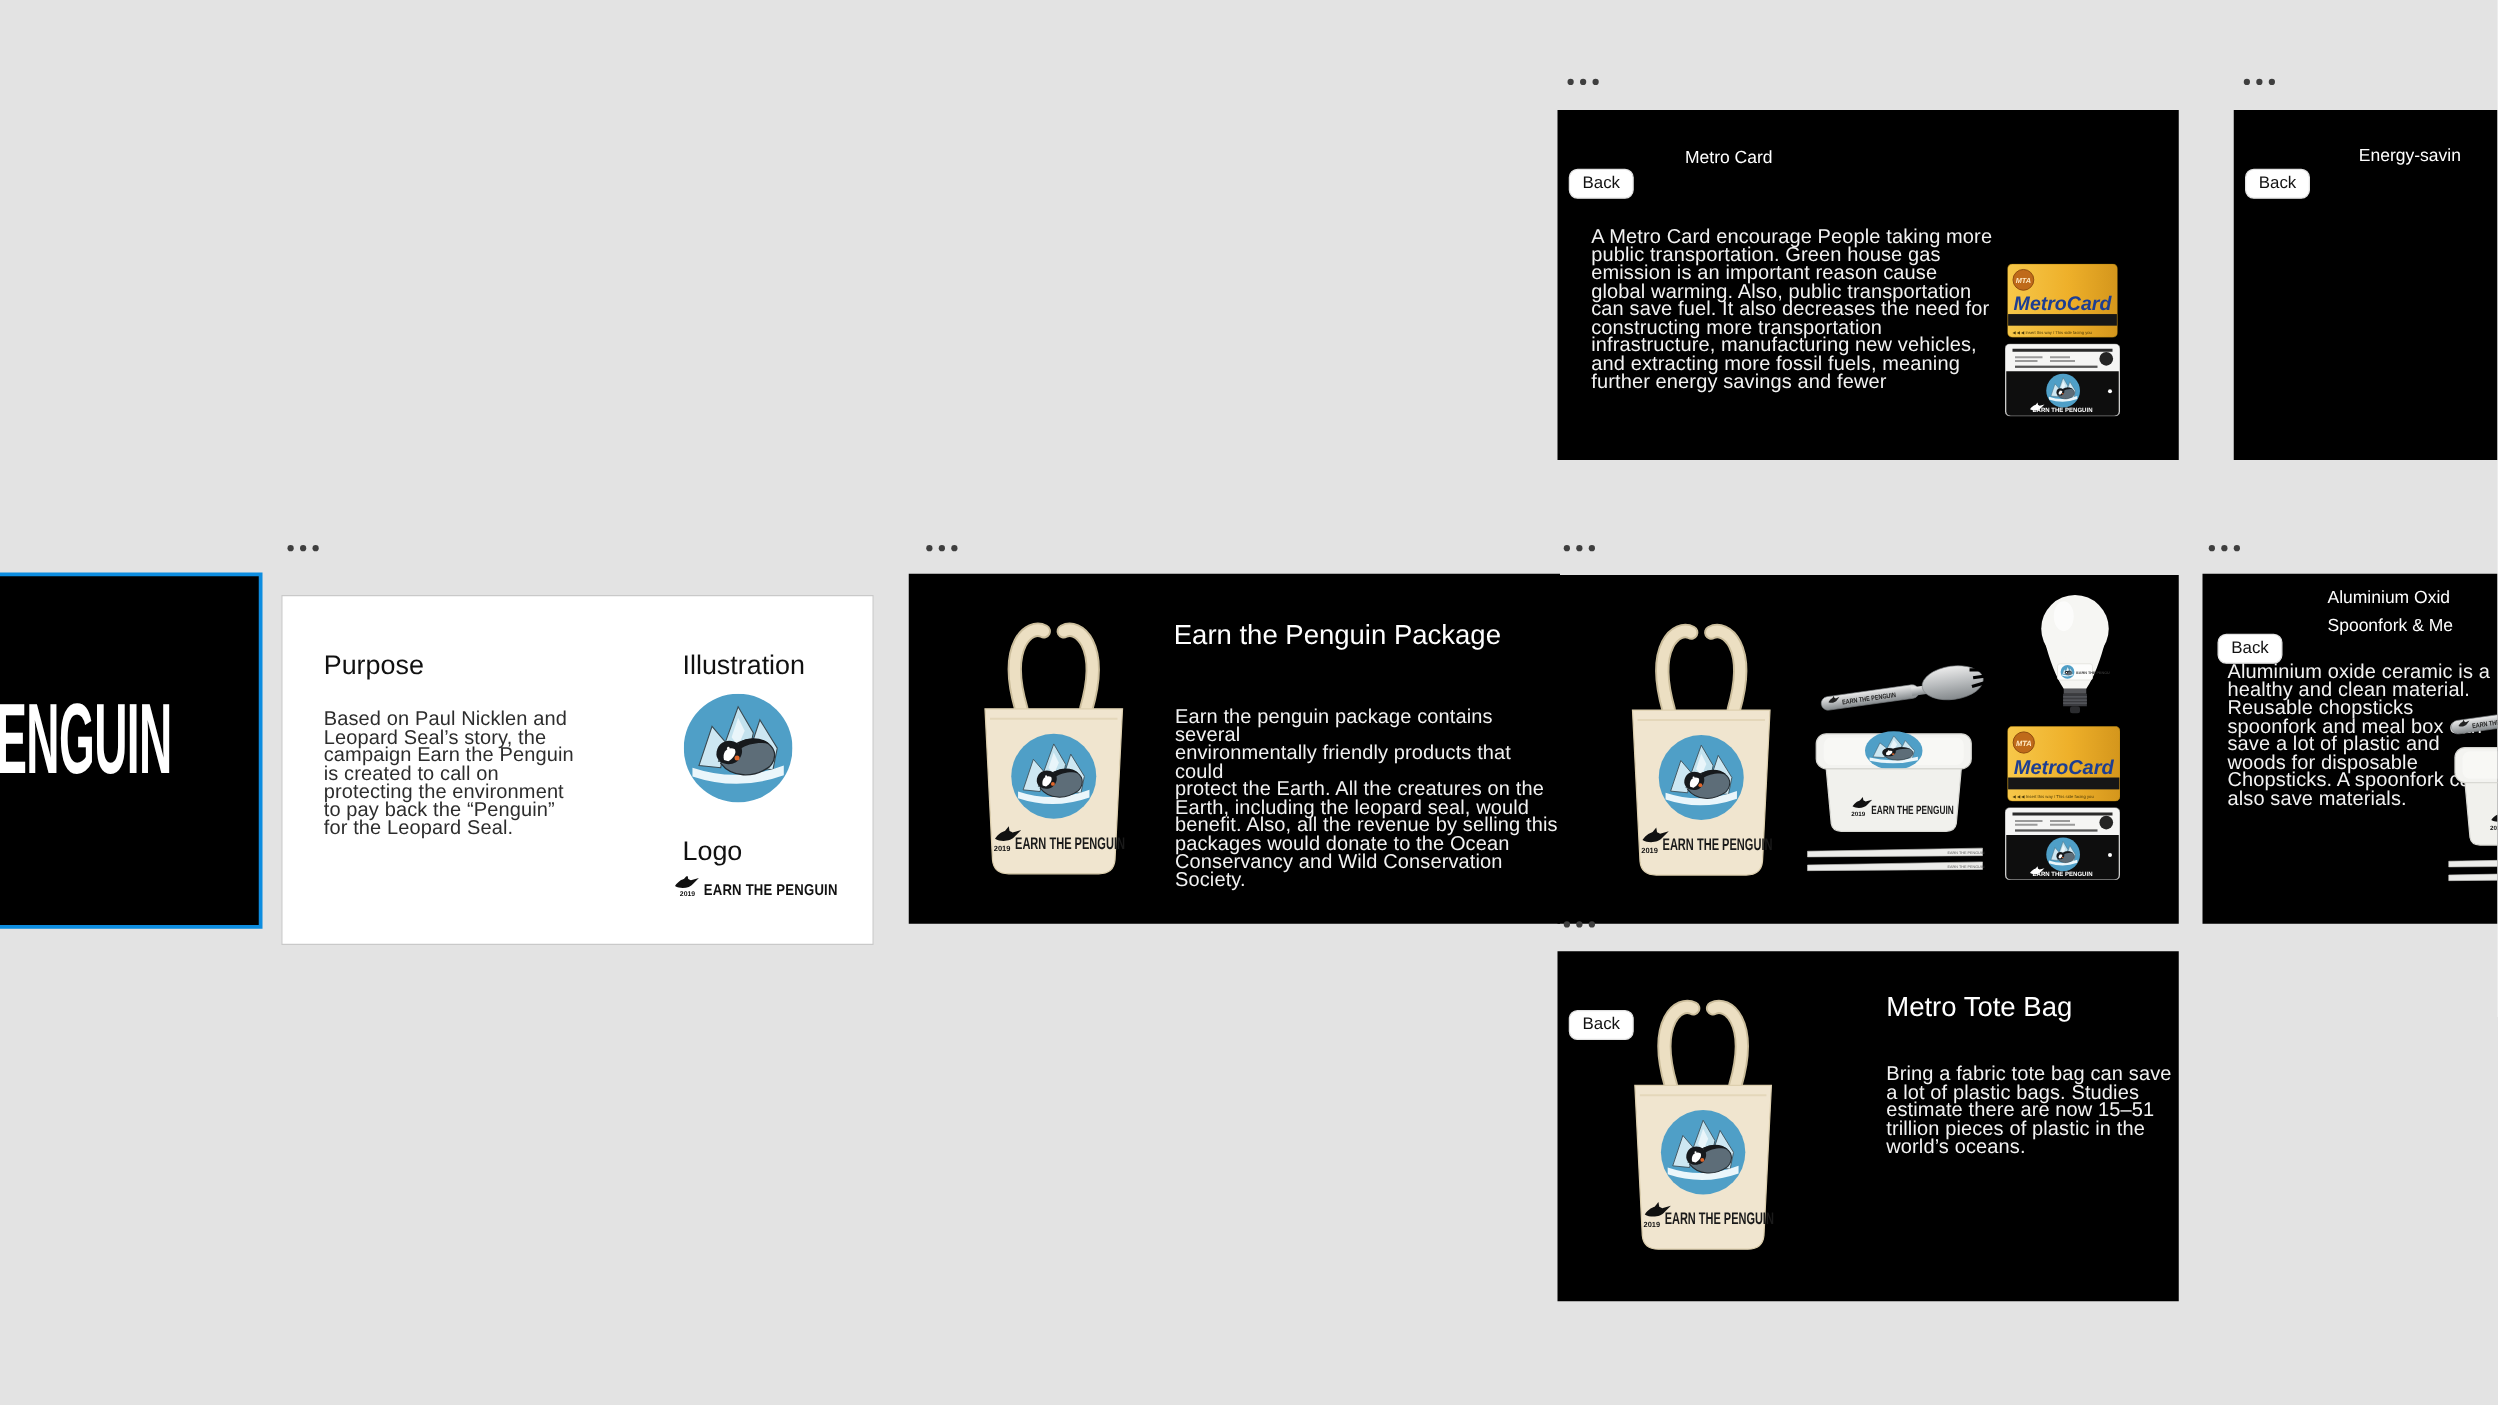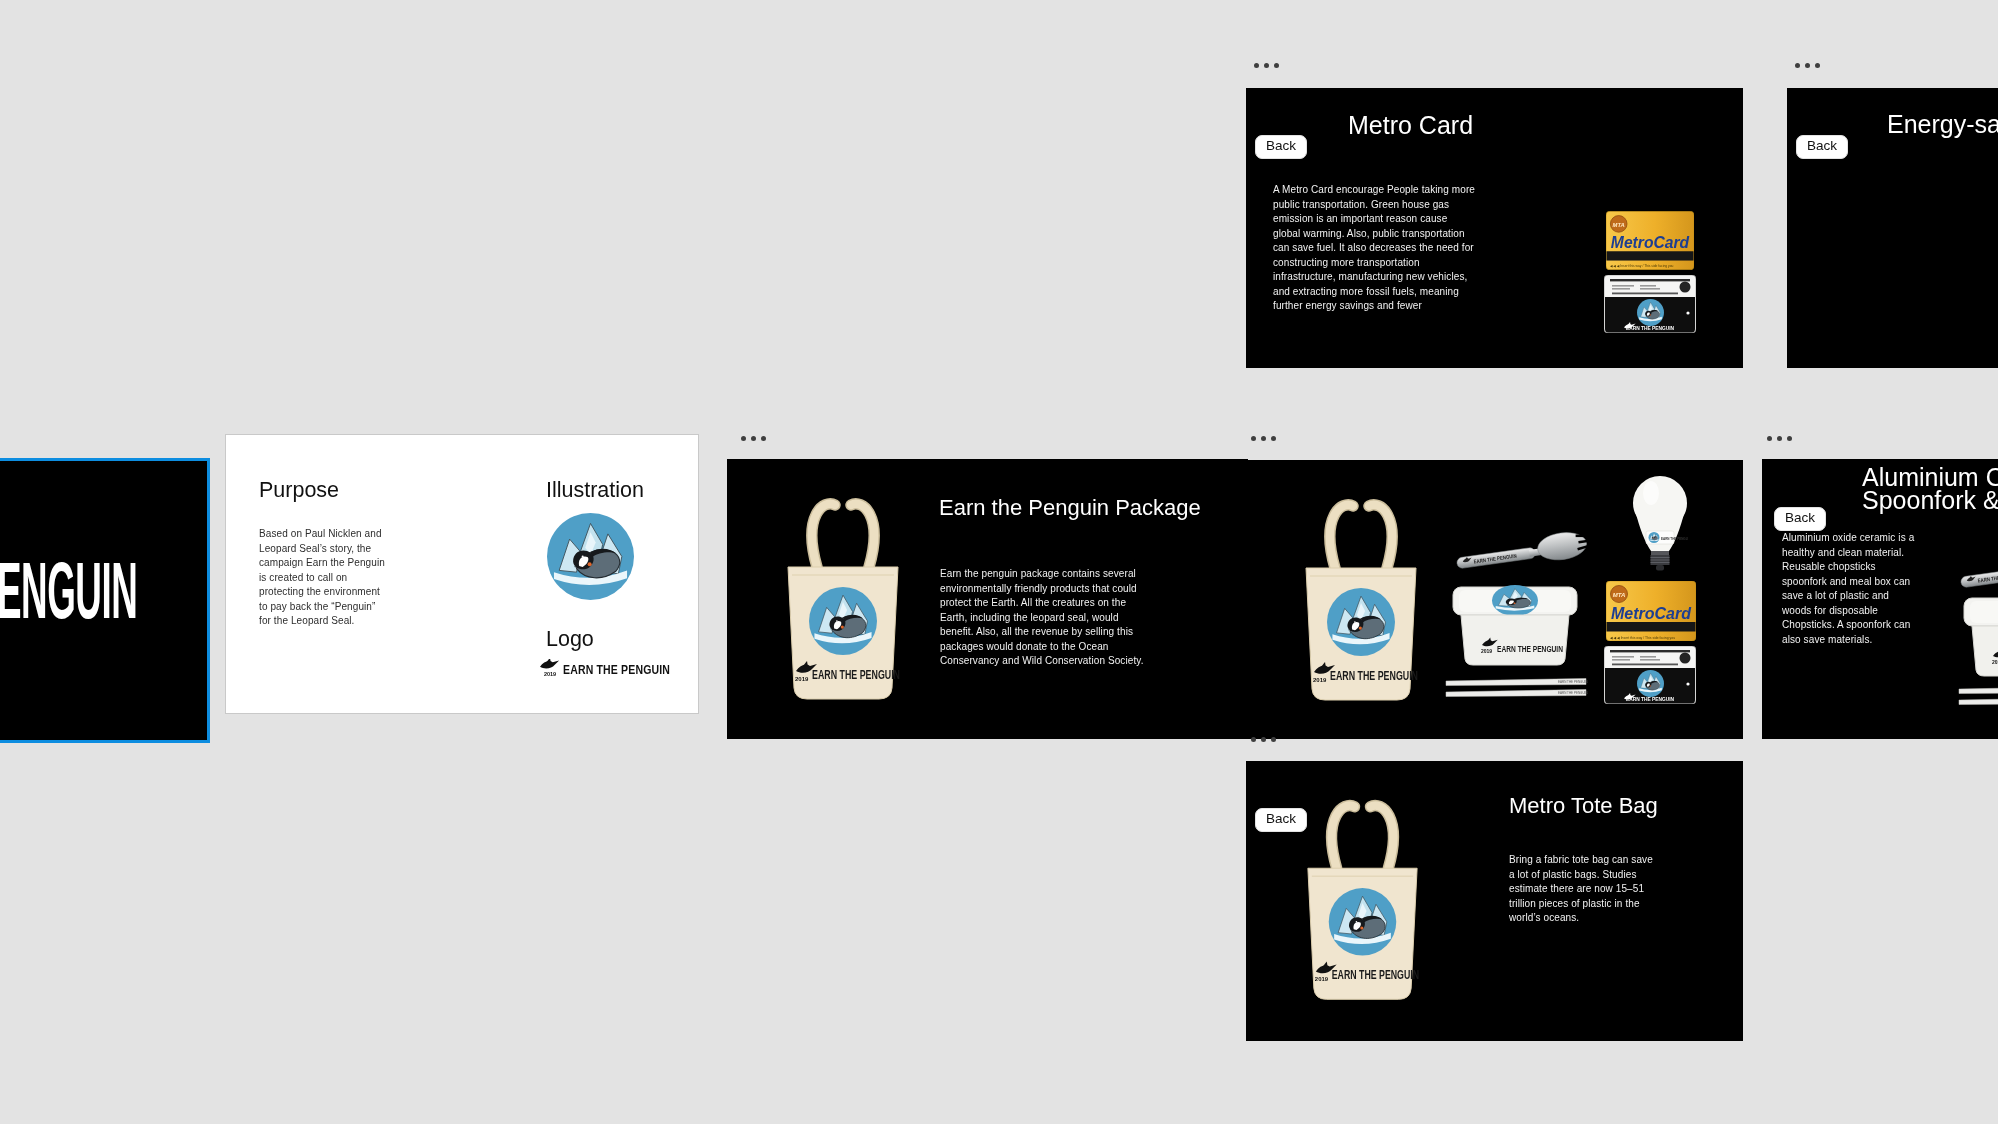--- a/index.html
+++ b/index.html
@@ -7,23 +7,23 @@
   .canvas{position:relative;width:1998px;height:1124px;background:var(--canvas-bg,#e3e3e3);overflow:hidden;}
   .slide{position:absolute;overflow:hidden;box-sizing:border-box;}
   .slide.black{background:var(--slide-black,#000);}
   .slide.white{background:#fff;border:1px solid #c9c9c9;}
   .slide.selected{box-shadow:0 0 0 3px var(--select-blue,#0d8de0);}
   .abs{position:absolute;}
   .dots{position:absolute;display:flex;gap:5px;align-items:center;height:6px;cursor:pointer;}
   .dots i{width:5px;height:5px;border-radius:50%;background:var(--dot-gray,#3f3f3f);}
   .back-btn{position:absolute;left:9px;top:11px;background:#fff;color:#111;border:1px solid #e2e2e2;
     border-radius:7px;font-family:inherit;font-size:13.5px;padding:3px 10px 4px;line-height:1.1;cursor:pointer;margin-top:36px;}
-  .slide-title{position:absolute;color:#fff;font-size:25px;font-weight:400;white-space:pre-line;line-height:22.5px;}
+  .slide-title{position:absolute;color:#fff;font-size:14px;font-weight:400;white-space:pre-line;line-height:22.5px;}
   .slide-title.lg{font-size:22px;}
-  .body-txt{position:absolute;color:#f2f2f2;font-size:10px;line-height:14.5px;white-space:pre-line;letter-spacing:.1px;}
+  .body-txt{position:absolute;color:#f2f2f2;font-size:16px;line-height:14.5px;white-space:pre-line;letter-spacing:.1px;}
   .body-txt.dark{color:#2d2d2d;}
   .h-dark{position:absolute;color:#111;font-size:21.5px;font-weight:400;}
   .cover-title{position:absolute;color:#fff;font-size:80px;font-weight:700;letter-spacing:-1px;
     transform:scaleX(.46);transform-origin:0 0;white-space:nowrap;line-height:1;}
   .brush{font-weight:700;white-space:nowrap;letter-spacing:.2px;}
   .logo-row{position:absolute;display:flex;align-items:flex-end;gap:3px;color:#111;}
   .logo-row .yr{font-size:5.5px;font-weight:700;}
   .logo-row .nm{font-size:12.5px;transform:scaleX(.84);transform-origin:0 100%;}
   svg text{font-family:"Liberation Sans","DejaVu Sans",sans-serif;}
 </style>
@@ -197,21 +197,21 @@
   <div class="dots" style="left:1251px;top:736px;z-index:5">
       <i></i>
       <i></i>
       <i></i>
     </div>
 
   <div class="slide black selected" style="left:-290px;top:461px;width:497px;height:279px">
     <div class="cover-title" style="left:287px;top:90px">ENGUIN</div>
   </div>
 
-  <div class="slide white" style="left:225px;top:434px;width:474px;height:280px">
+  <div class="slide white" style="left:225px;top:476px;width:474px;height:280px">
     <div class="h-dark" style="left:33px;top:43px">Purpose</div>
     <div class="body-txt dark" style="left:33px;top:92px">Based on Paul Nicklen and
 Leopard Seal’s story, the
 campaign Earn the Penguin
 is created to call on
 protecting the environment
 to pay back the “Penguin”
 for the Leopard Seal.</div>
     <div class="h-dark" style="left:320px;top:43px">Illustration</div>
     <svg class="abs" style="left:321px;top:78px" width="87" height="87" viewBox="0 0 100 100">

